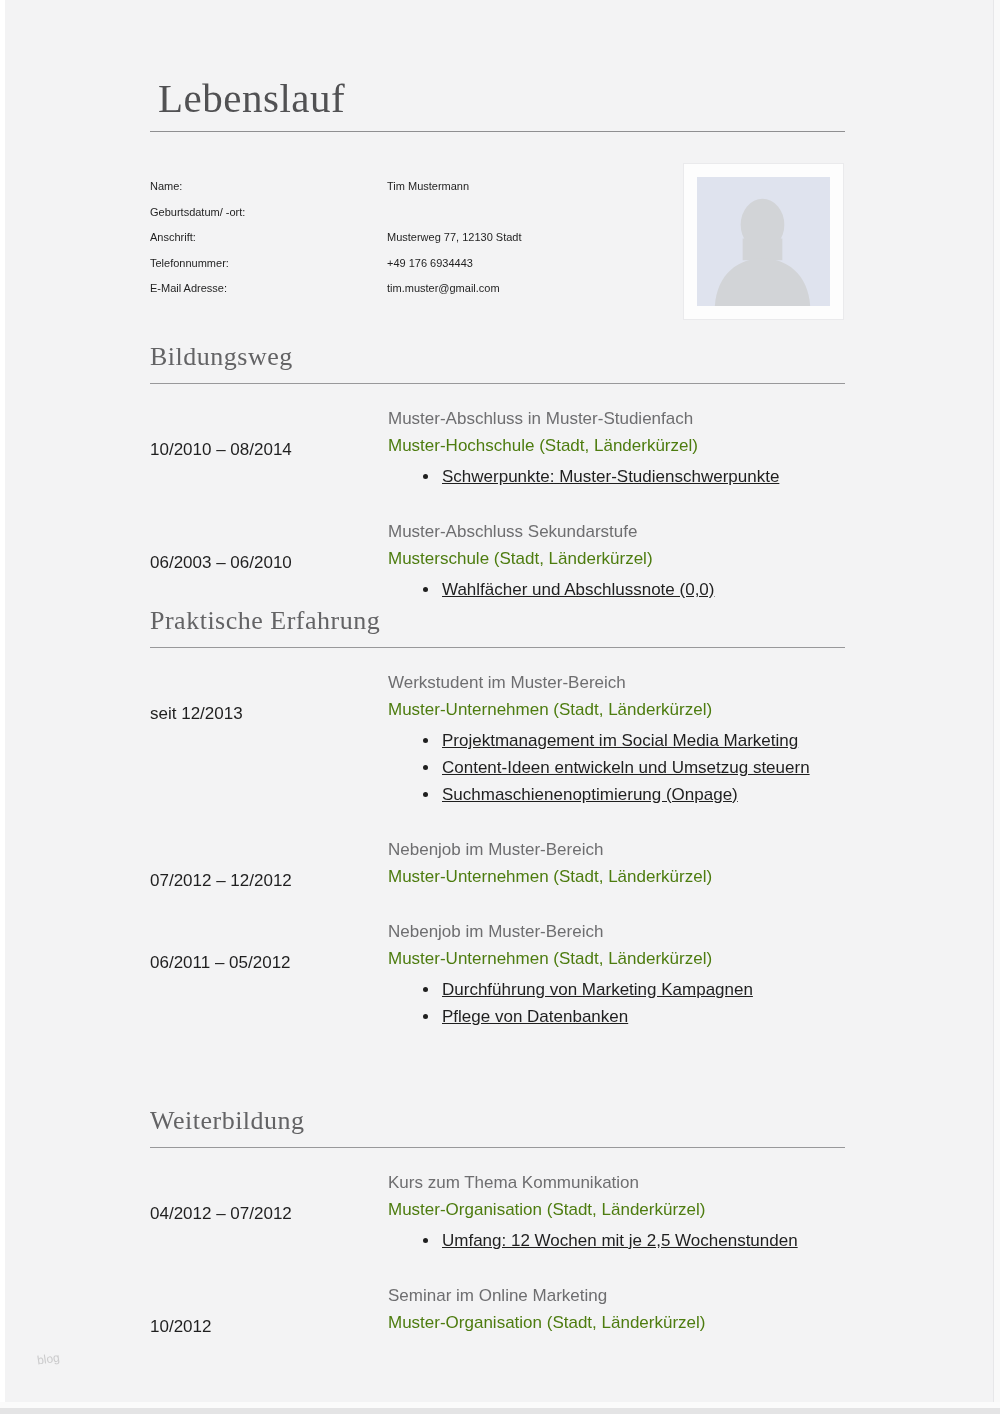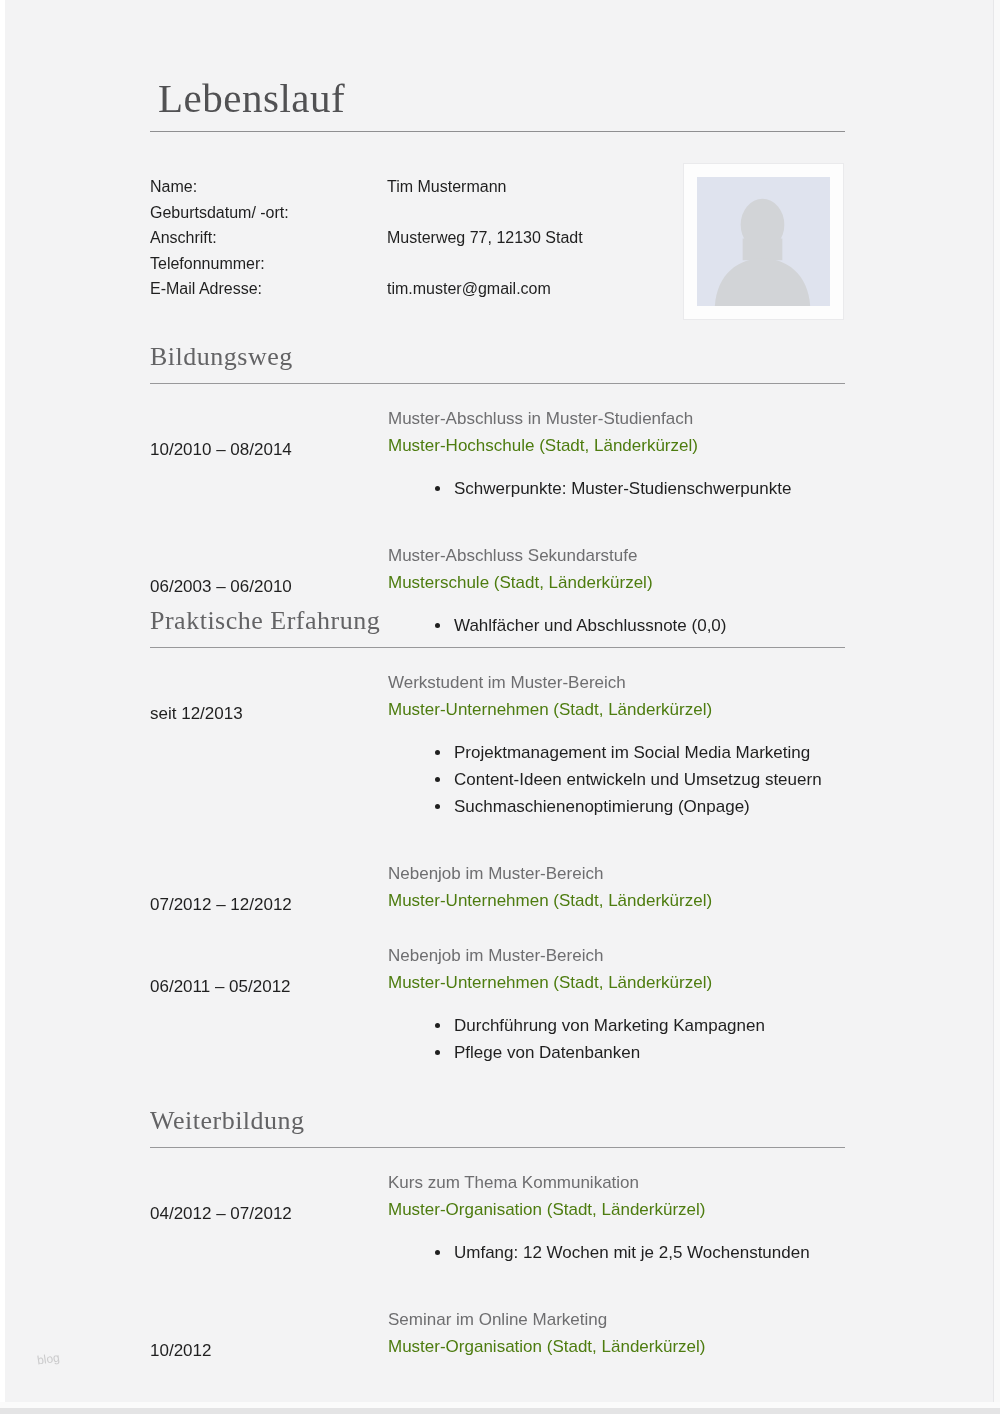--- a/index.html
+++ b/index.html
@@ -47,21 +47,21 @@
   }
 
   
   .personal {
     position: absolute;
     top: 174px;
     left: 0;
     width: 530px;
   }
   .info-row { display: grid; grid-template-columns: 237px 1fr; line-height: 25.6px; }
-  .info-label, .info-value { font-size: 16px; color: #1f1f1f; }
+  .info-label, .info-value { font-size: 11px; color: #1f1f1f; }
 
   
   .photo-frame {
     position: absolute;
     top: 163px;
     left: 533px;
     width: 161px;
     height: 157px;
     background: #fdfdfd;
     border: 1px solid #eaeaec;
@@ -97,21 +97,21 @@
   }
   .entry-date {
     font-size: 17px;
     color: #1f1f1f;
     line-height: 27px;
     margin-top: 31px;
   }
   .entry-body { font-size: 17px; color: #1f1f1f; line-height: 27px; }
   .entry-title { font-weight: 400; color: #6e6e70; }
   .entry-subtitle { color: #4d7c0f; }
-  .entry-bullets { margin: 16px; padding-left: 48px; list-style: disc; }
+  .entry-bullets { margin: 4px; padding-left: 48px; list-style: disc; text-decoration: underline; }
   .entry-bullets li { padding-left: 2px; }
 
   .watermark {
     position: absolute;
     left: 37px;
     top: 1352px;
     font-size: 12px;
     color: #cbcbcc;
     transform: rotate(-8deg);
   }
@@ -139,20 +139,21 @@
     <span class="info-label">Geburtsdatum/ -ort:</span>
   </div>
 
   <div class="info-row">
     <span class="info-label">Anschrift:</span>
     <span class="info-value">Musterweg 77, 12130 Stadt</span>
   </div>
 
   <div class="info-row">
     <span class="info-label">Telefonnummer:</span>
+    <span class="info-value">+49 176 6934443</span>
   </div>
 
   <div class="info-row">
     <span class="info-label">E-Mail Adresse:</span>
     <span class="info-value">tim.muster@gmail.com</span>
   </div>
 </div>
 
     <div class="photo-frame">
       <div class="photo-inner">

